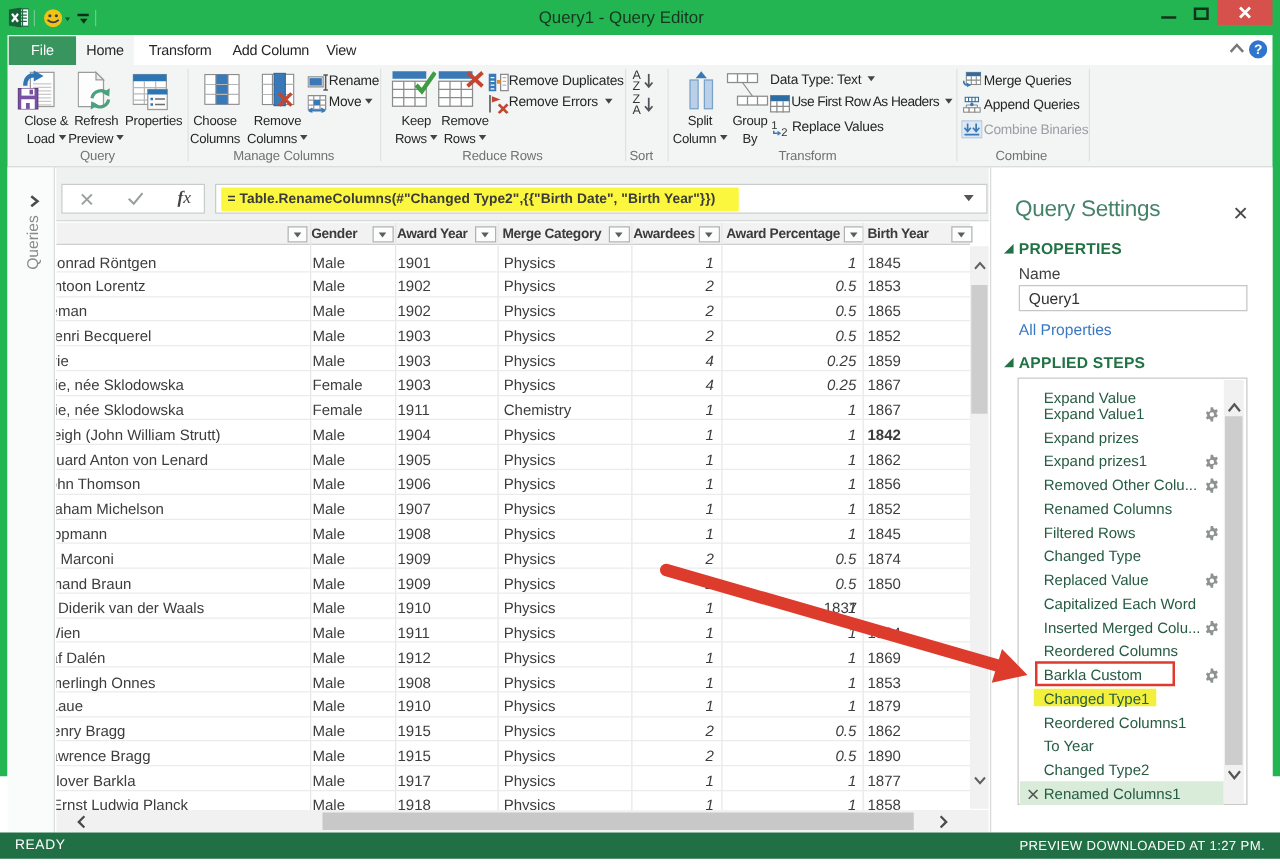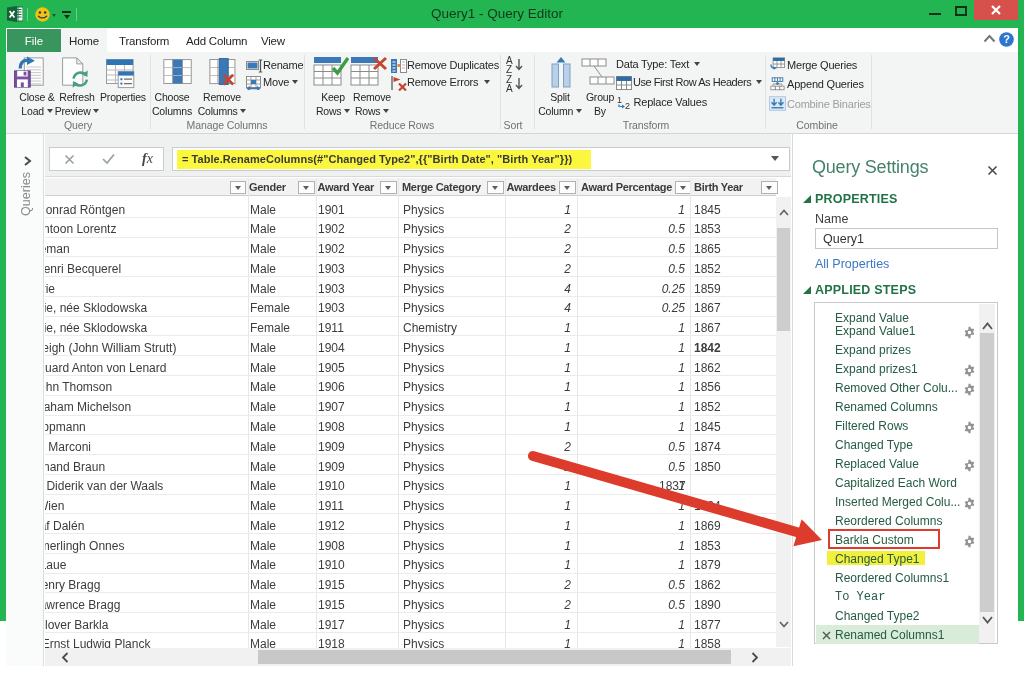--- a/index.html
+++ b/index.html
@@ -553,36 +553,40 @@
           <div class="gear" style="top:192.9px;"><svg width="13" height="13" viewBox="0 0 16 16">
               <path fill="#8e9291" d="M6.8 1h2.4l.3 1.7a5.4 5.4 0 0 1 1.5.9l1.7-.6 1.2 2-1.3 1.2a5.6 5.6 0 0 1 0 1.7l1.3 1.2-1.2 2-1.7-.6a5.4 5.4 0 0 1-1.5.9L9.2 15H6.8l-.3-1.7a5.4 5.4 0 0 1-1.5-.9l-1.7.6-1.2-2 1.3-1.2a5.6 5.6 0 0 1 0-1.7L2.1 7l1.2-2 1.7.6a5.4 5.4 0 0 1 1.5-.9zM8 5.8A2.2 2.2 0 1 0 8 10.2 2.2 2.2 0 1 0 8 5.8z"></path>
             </svg></div>
           <div class="step" style="top:210.8px;">Reordered Columns</div>
           <div class="step" style="top:229.8px;">Barkla Custom</div>
           <div class="gear" style="top:230.8px;"><svg width="13" height="13" viewBox="0 0 16 16">
               <path fill="#8e9291" d="M6.8 1h2.4l.3 1.7a5.4 5.4 0 0 1 1.5.9l1.7-.6 1.2 2-1.3 1.2a5.6 5.6 0 0 1 0 1.7l1.3 1.2-1.2 2-1.7-.6a5.4 5.4 0 0 1-1.5.9L9.2 15H6.8l-.3-1.7a5.4 5.4 0 0 1-1.5-.9l-1.7.6-1.2-2 1.3-1.2a5.6 5.6 0 0 1 0-1.7L2.1 7l1.2-2 1.7.6a5.4 5.4 0 0 1 1.5-.9zM8 5.8A2.2 2.2 0 1 0 8 10.2 2.2 2.2 0 1 0 8 5.8z"></path>
             </svg></div>
           <div class="step" style="top:248.7px;">Changed Type1</div>
           <div class="step" style="top:267.7px;">Reordered Columns1</div>
-          <div class="step" style="top:286.6px;font-family:Liberation Mono, monospace;">To Year</div>
+          <div class="step" style="top:286.6px;">To Year</div>
           <div class="step" style="top:305.5px;">Changed Type2</div>
           <svg class="abs" style="left:7px;top:327.5px" width="9" height="9" viewBox="0 0 9 9">
             <path d="M1 1 L8 8 M8 1 L1 8" stroke="#555" stroke-width="1.4"></path>
           </svg>
           <div class="step" style="top:324.5px;">Renamed Columns1</div>
           <div class="abs" style="left:13px;top:226.3px;width:112px;height:20px;border:2px solid #e0392e;"></div>
 <div class="abs" style="left:164px;top:1px;width:16px;height:339px;background:#f1f1f1;">
  <svg class="abs" style="left:3px;top:18px" width="11" height="8" viewBox="0 0 11 8">
               <path d="M1 7 L5.5 1.5 L10 7" fill="none" stroke="#555" stroke-width="1.8"></path>
             </svg>
  <div class="abs" style="left:1px;top:29px;width:14px;height:279px;background:#cdcdcd;"></div>
  <svg class="abs" style="left:3px;top:312px" width="11" height="8" viewBox="0 0 11 8">
               <path d="M1 1 L5.5 6.5 L10 1" fill="none" stroke="#555" stroke-width="1.8"></path>
             </svg>
 </div>
 </div>
       </div>
     </div>
+<div id="statusbar">
+ <div class="abs" style="left:12px;top:4px;font-size:11px;letter-spacing:0.5px;">READY</div>
+ <div class="abs" style="right:12px;top:5px;font-size:10.5px;letter-spacing:0.3px;">PREVIEW DOWNLOADED AT 1:27 PM.</div>
+</div>
 
 <svg class="abs" style="left:0;top:0;pointer-events:none;" width="1024" height="692" viewBox="0 0 1024 692">
  <line x1="533" y1="456" x2="800" y2="533" stroke="#dd3b2c" stroke-width="10" stroke-linecap="round"></line>
  <polygon points="822,540 801.6,519.2 793.4,546.2" fill="#dd3b2c"></polygon>
 </svg>
 </div>
 </body></html>

